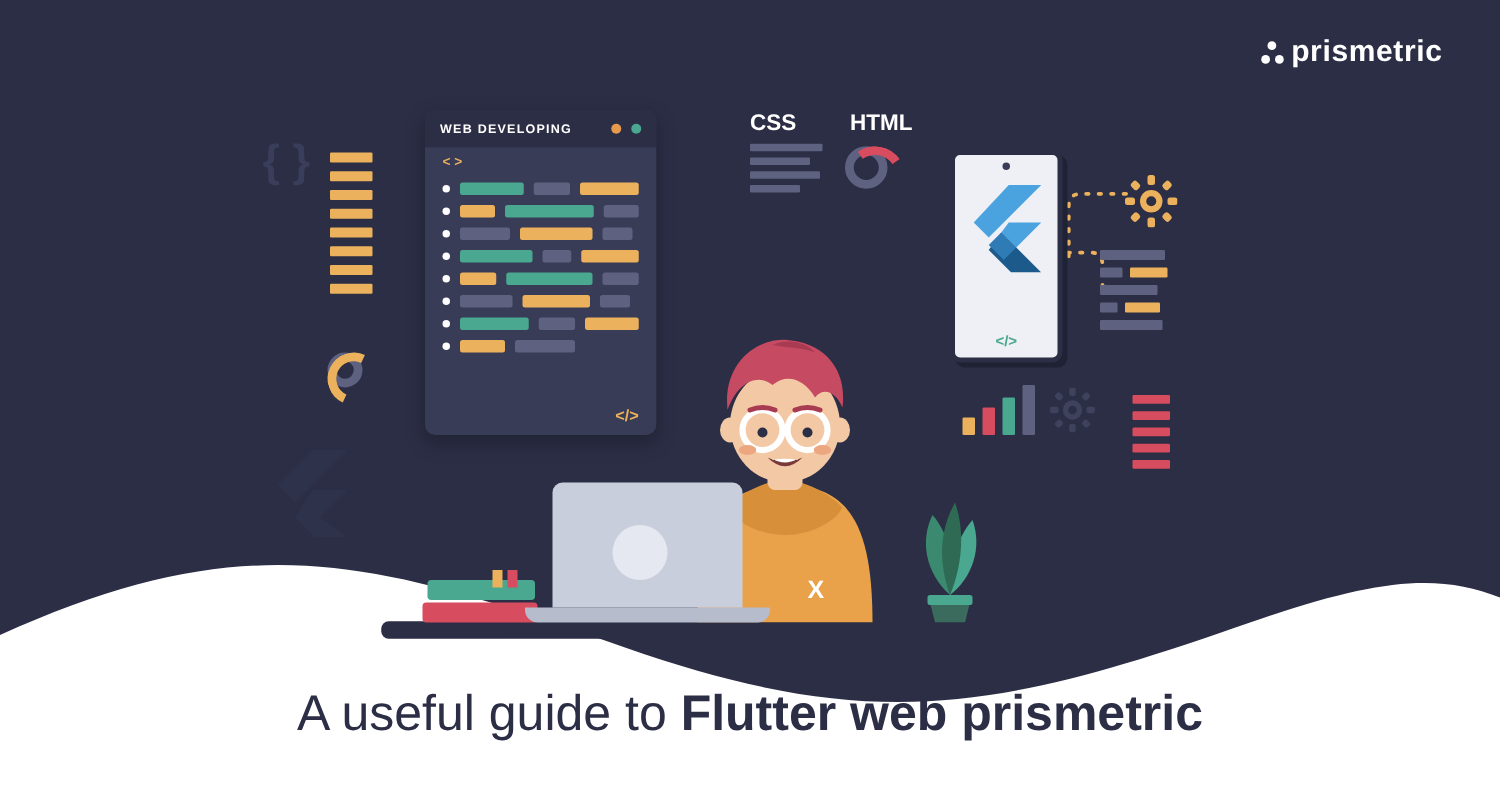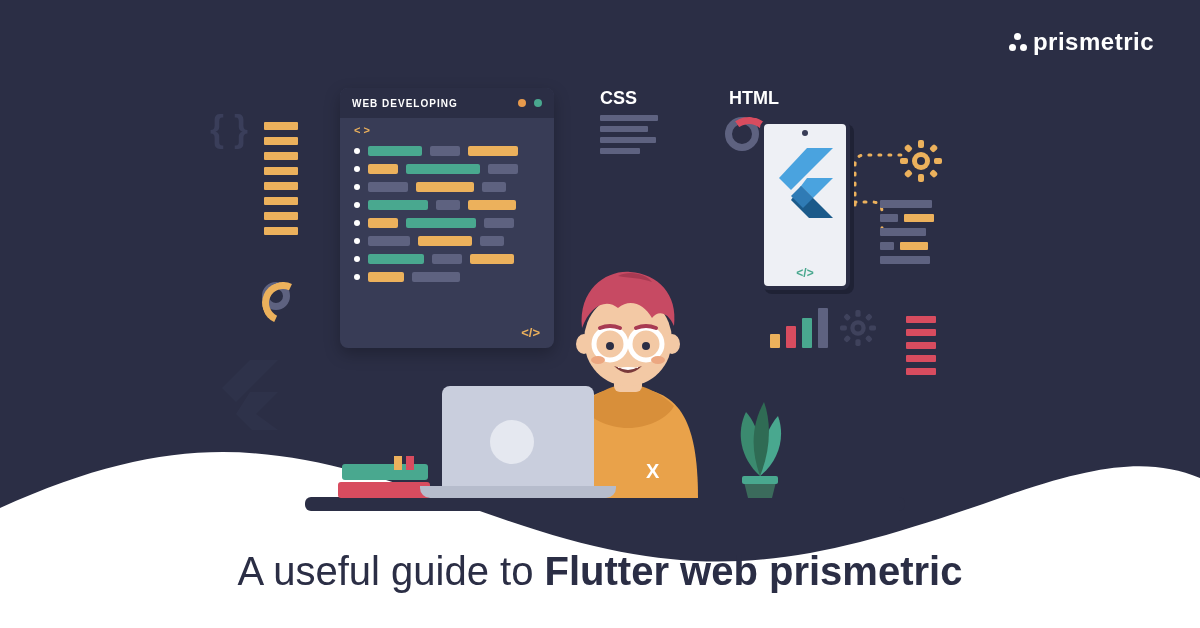--- a/index.html
+++ b/index.html
@@ -61,21 +61,21 @@
   color: #2b2e45;
   font-weight: 400;
 }
 .tagline strong { font-weight: 700; }
 
 
 .codewin {
   position: absolute;
   top: 88px;
   left: 340px;
-  width: 214px;
+  width: 185px;
   height: 260px;
   background: #383c56;
   border-radius: 8px;
   box-shadow: 0 6px 16px rgba(0,0,0,.25);
 }
 .codewin-header {
   background: #2b2e45;
   border-radius: 8px 8px 0 0;
   height: 30px;
   display: flex;
@@ -140,21 +140,21 @@
   display: flex;
   flex-direction: column;
   gap: 5px;
 }
 .css-lines span { height: 6px; background: #5e6280; border-radius: 1px; display: block; }
 
 
 .html-block {
   position: absolute;
   top: 88px;
-  left: 725px;
+  left: 676px;
 }
 .html-title {
   color: #fff;
   font-size: 18px;
   font-weight: 700;
   margin-left: 4px;
 }
 .ring {
   width: 34px; height: 34px;
   border-radius: 50%;

